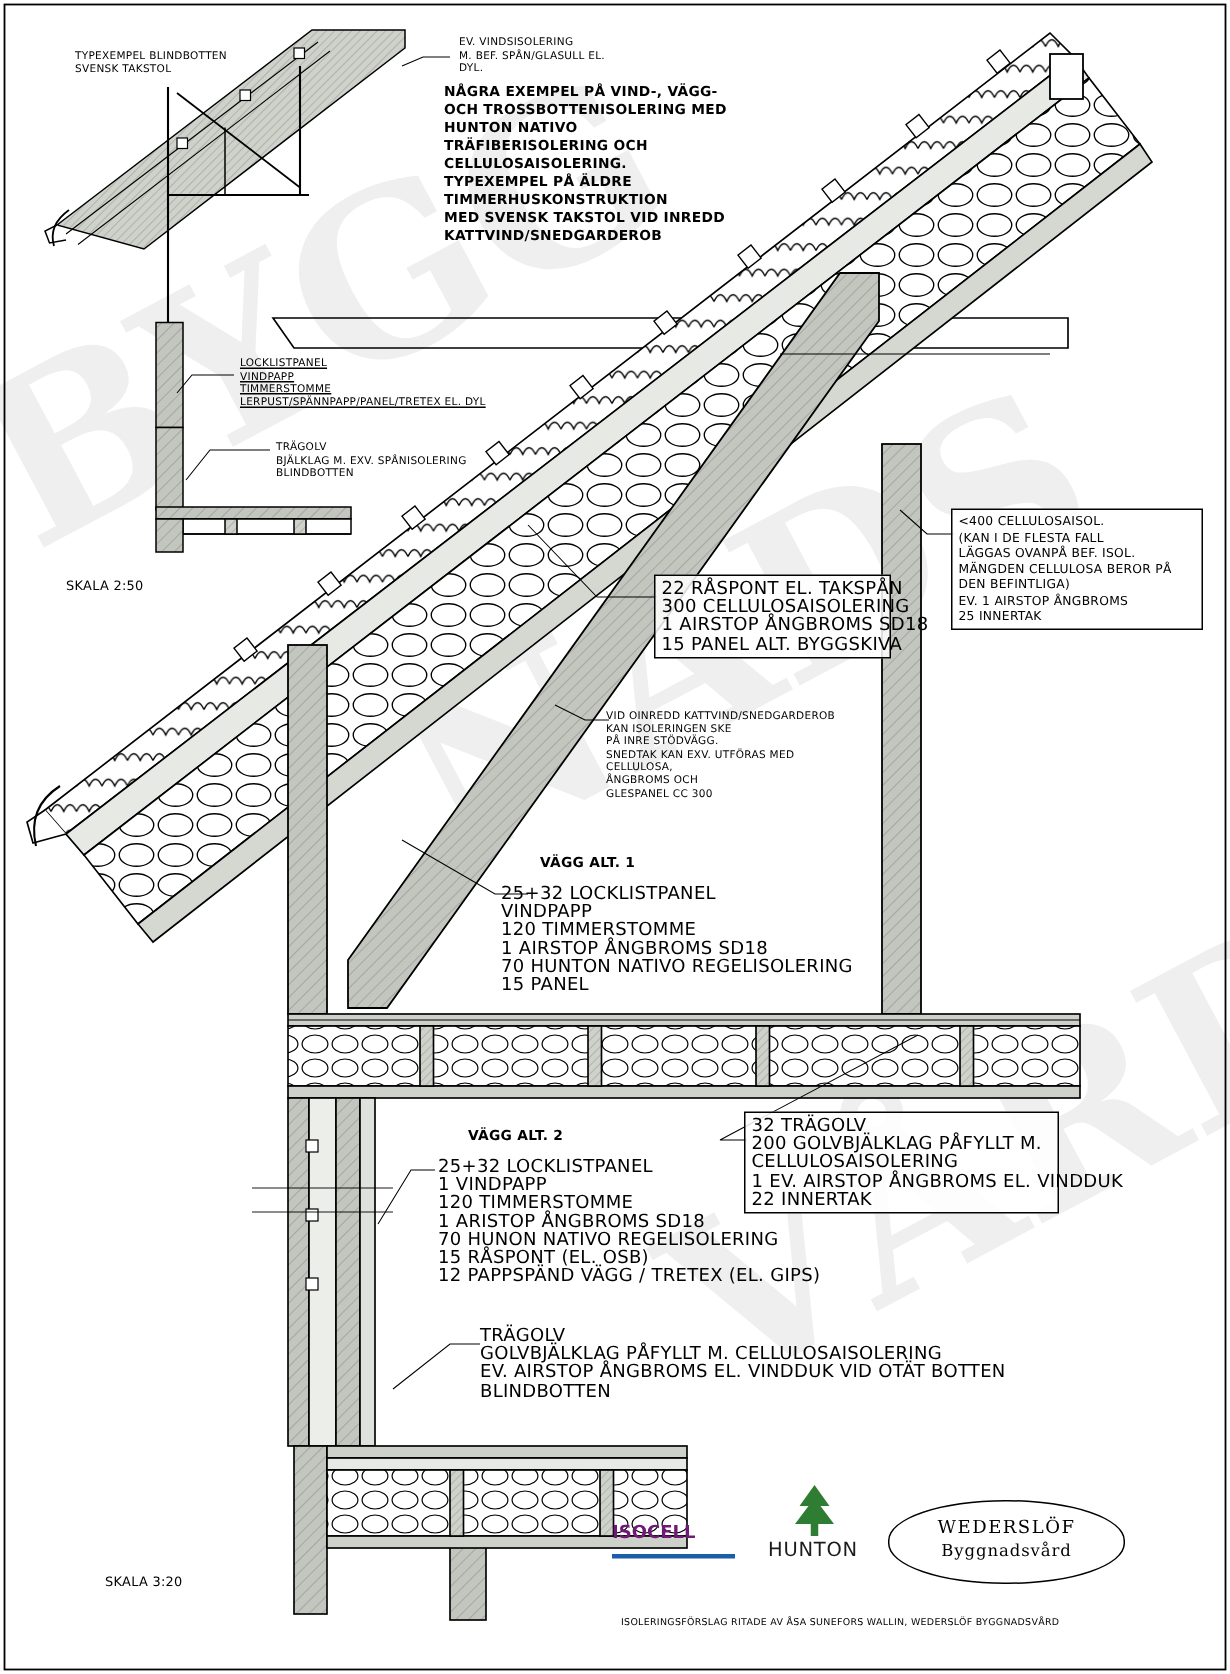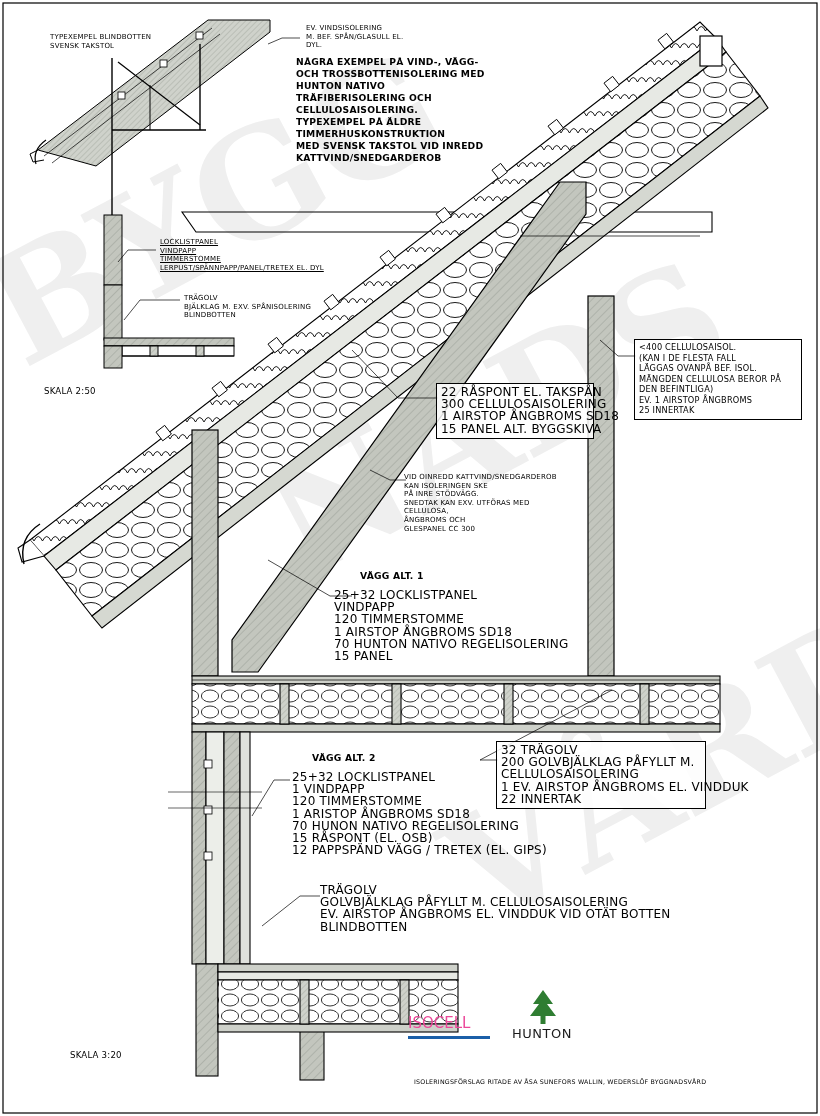--- a/index.html
+++ b/index.html
@@ -263,30 +263,35 @@
 22 INNERTAK</div>
 
   <div class="txt spec" style="left:320px;top:884px;width:330px;">TRÄGOLV
 GOLVBJÄLKLAG PÅFYLLT M. CELLULOSAISOLERING
 EV. AIRSTOP ÅNGBROMS EL. VINDDUK VID OTÄT BOTTEN
 BLINDBOTTEN</div>
 
   <div class="txt scale" style="left:70px;top:1050px;">SKALA 3:20</div>
 
   <div style="position:absolute;left:408px;top:1012px;width:82px;height:34px;">
-    <div style="position:absolute;left:0;top:2px;font-size:15px;font-weight:400;color:#ec4899;
+    <div style="position:absolute;left:0;top:2px;font-size:12px;font-weight:700;color:#701a75;
                 font-family:'DejaVu Sans',sans-serif;">ISOCELL</div>
     <div style="position:absolute;left:0;top:24px;width:82px;height:3px;background:#1b5fa8;"></div>
   </div>
 
   <div style="position:absolute;left:506px;top:988px;width:74px;height:56px;">
     <svg width="74" height="40" viewBox="0 0 74 40">
       <path d="M37 2 L47 16 L41 16 L50 28 L24 28 L33 16 L27 16 Z" fill="#2f7d32"></path>
       <rect x="34.5" y="28" width="5" height="8" fill="#2f7d32"></rect>
     </svg>
     <div style="position:absolute;left:6px;top:38px;font-size:13px;font-weight:400;color:#1c1c1c;
                 letter-spacing:0.5px;font-family:'DejaVu Sans',sans-serif;">HUNTON</div>
   </div>
 
+  <div class="logo-wed" style="left:592px;top:1000px;width:156px;height:54px;border:1.4px solid #000;
+              border-radius:78px/27px;">
+    <div style="margin-top:10px;font-size:12px;letter-spacing:1px;font-family:'DejaVu Serif',serif;">WEDERSLÖF</div>
+    <div style="margin-top:2px;font-size:11px;letter-spacing:0.6px;font-family:'DejaVu Serif',serif;">Byggnadsvård</div>
+  </div>
 
   <div class="txt credit" style="left:414px;top:1078px;">ISOLERINGSFÖRSLAG RITADE AV ÅSA SUNEFORS WALLIN, WEDERSLÖF BYGGNADSVÅRD</div>
 
 </div>
 
 </body></html>

